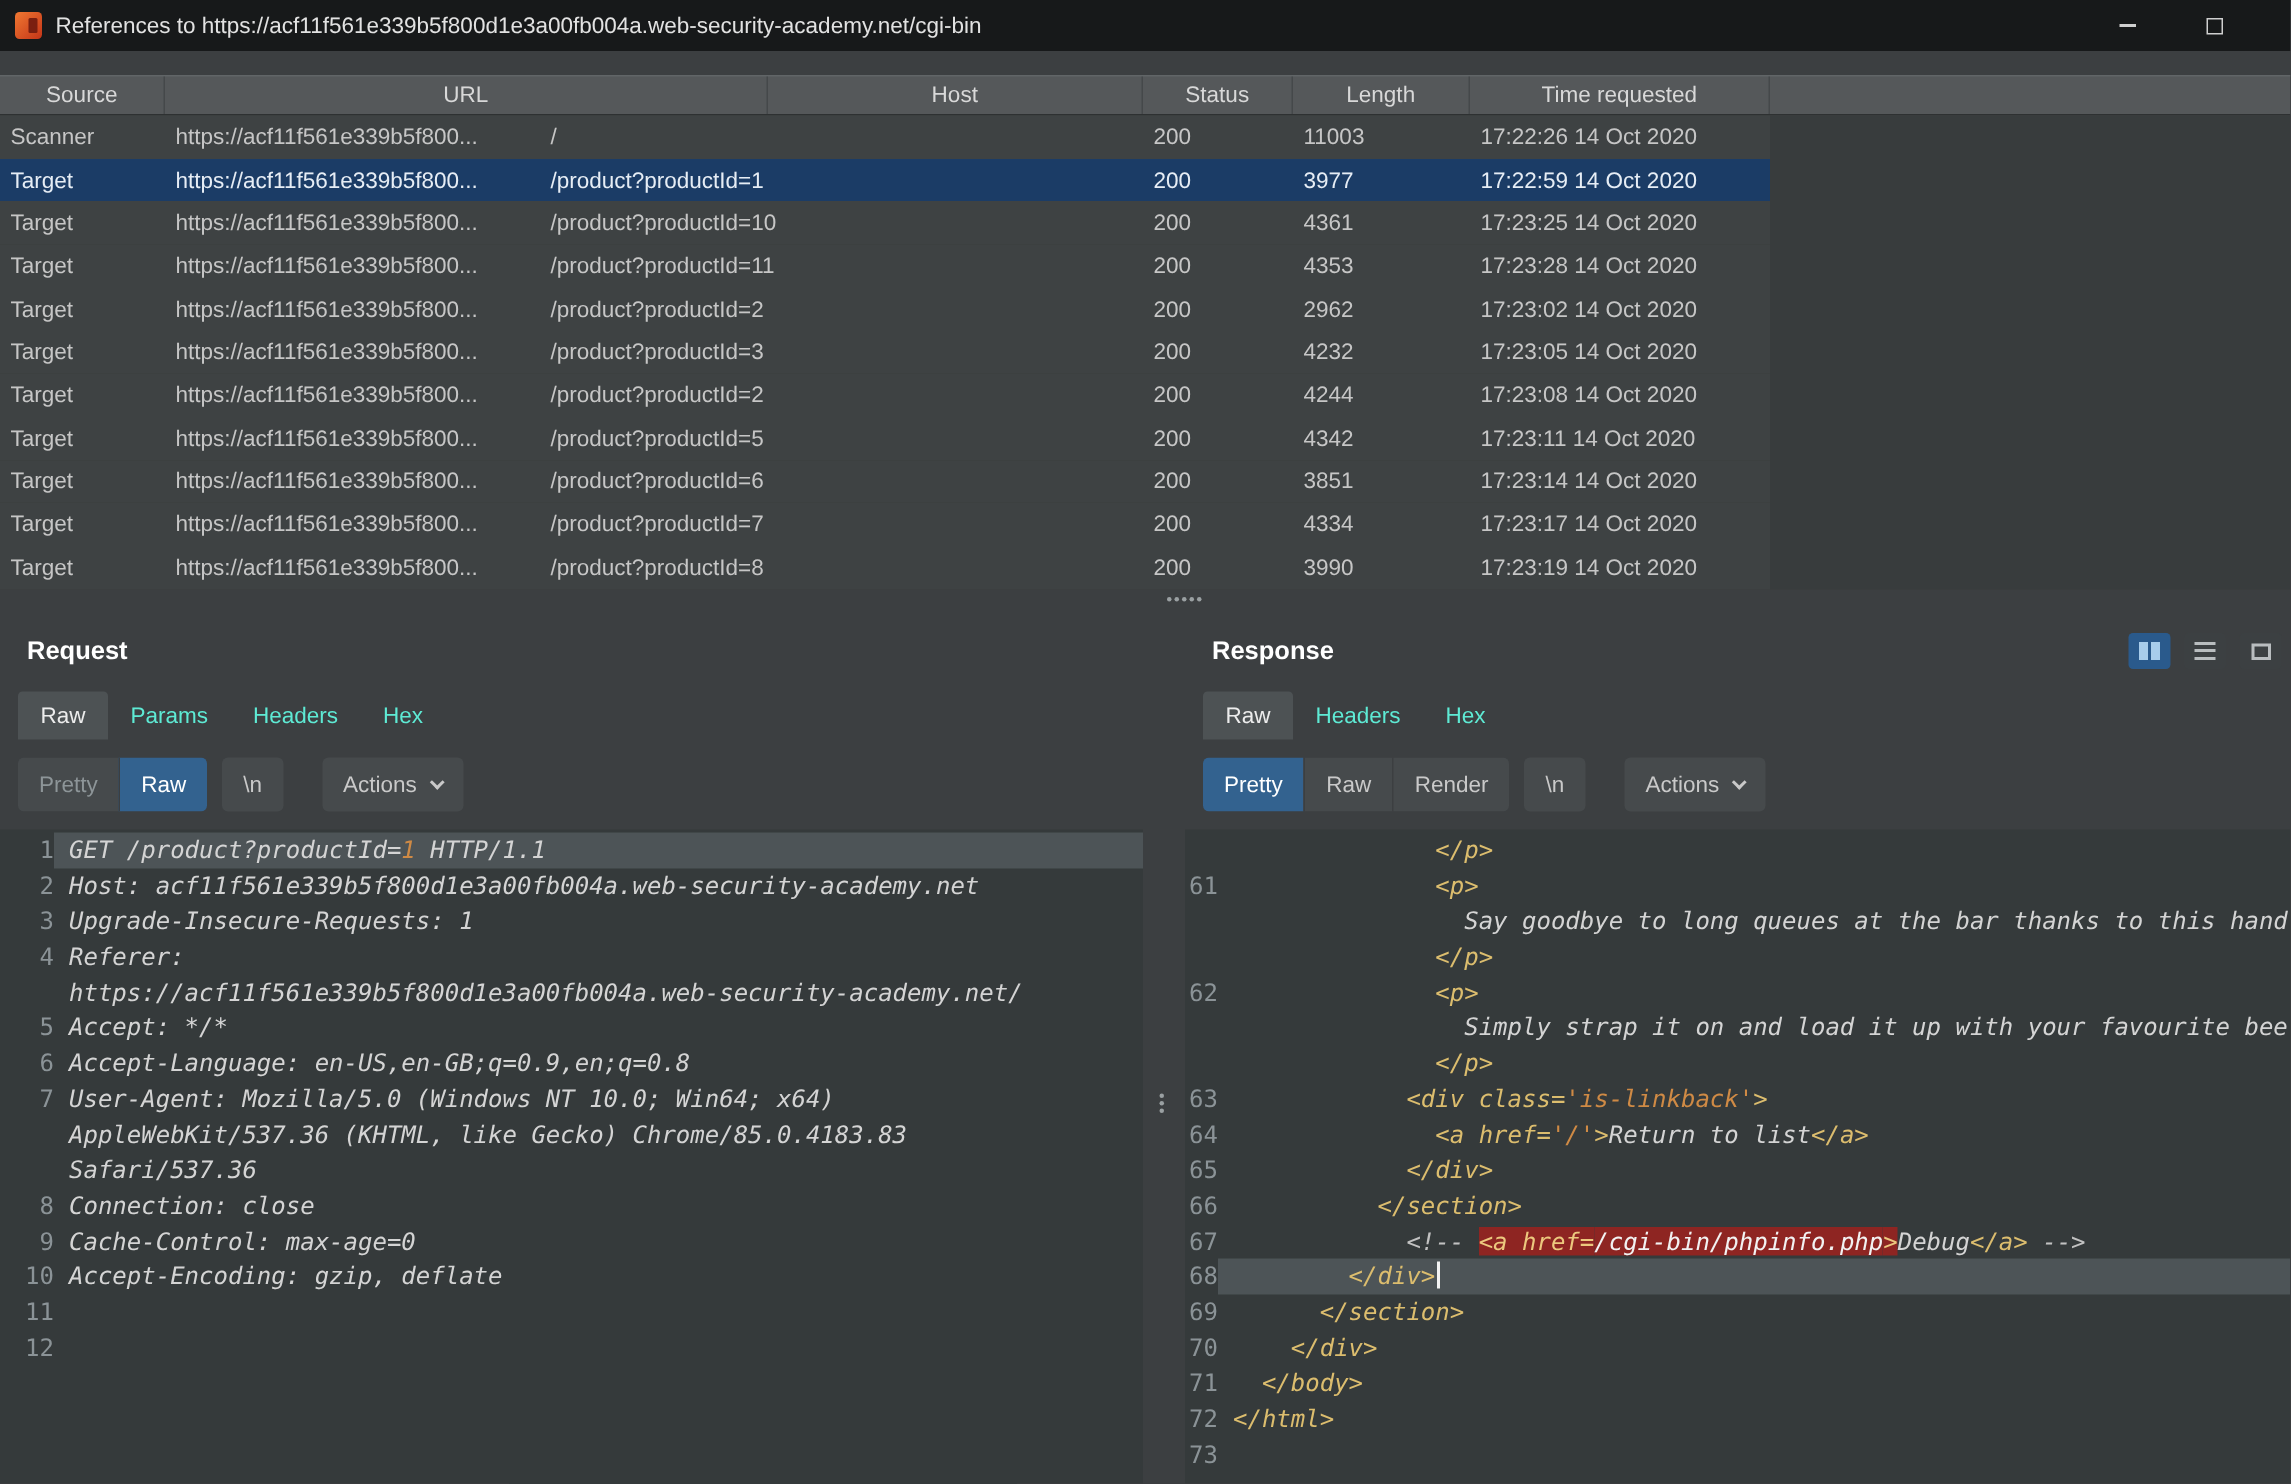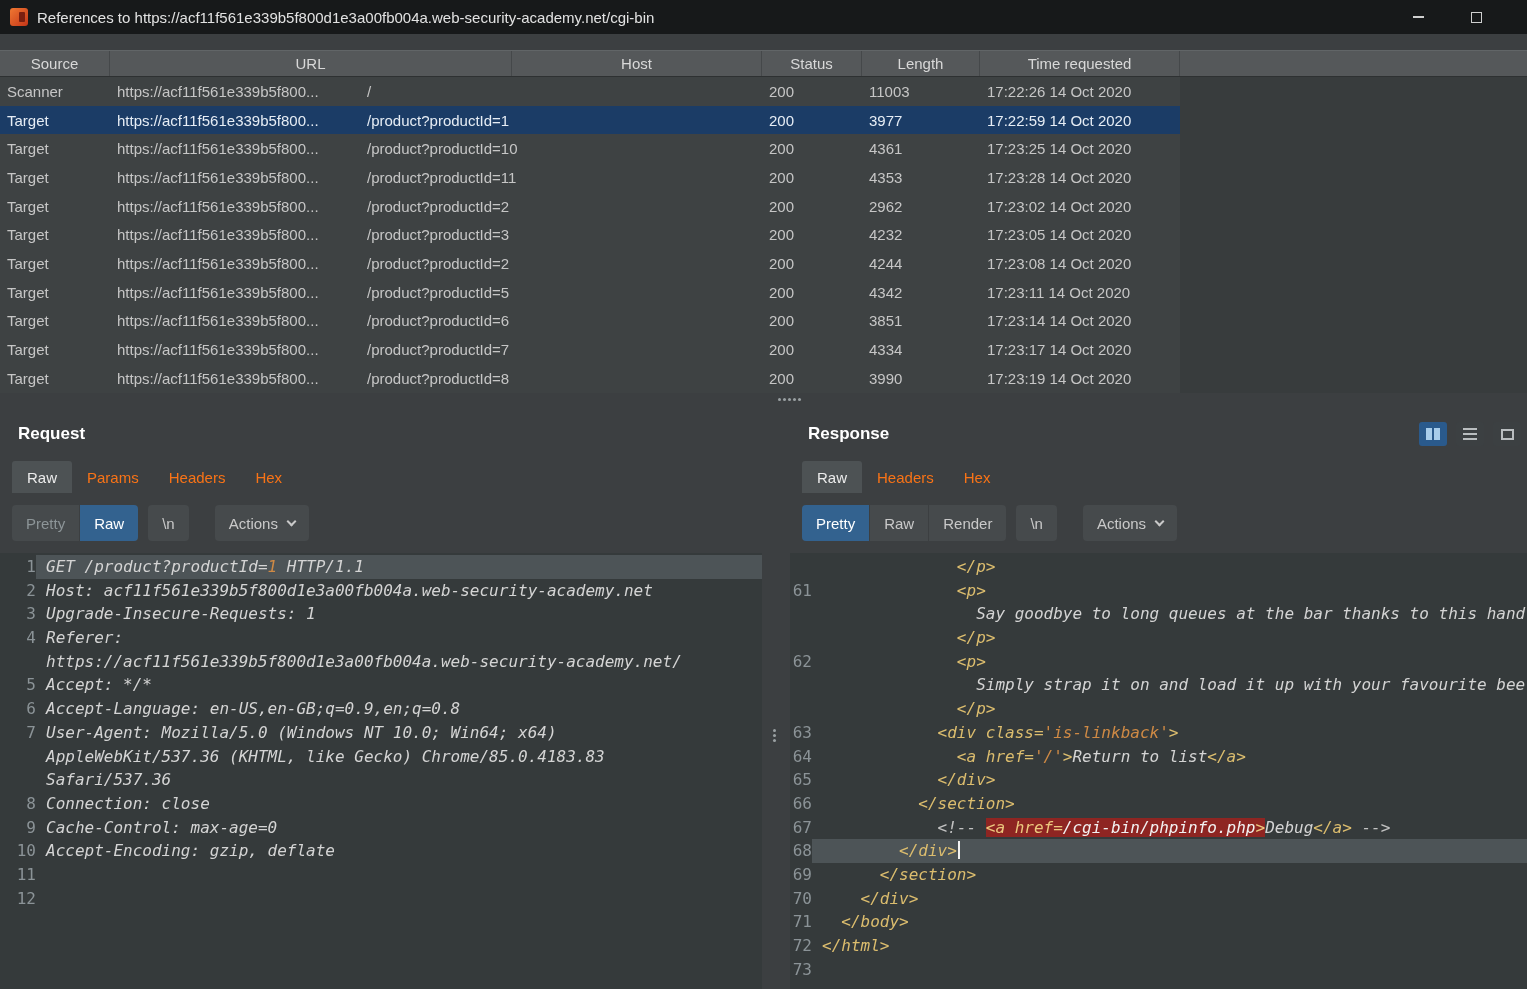--- a/index.html
+++ b/index.html
@@ -38,21 +38,21 @@
 
   
   .bottom{position:absolute;top:407px;bottom:0;left:0;right:0;display:flex;}
   .panel{display:flex;flex-direction:column;min-width:0;}
   .panel.req{width:762px;flex:none;}
   .panel.resp{flex:1;}
   .ptitle-row{height:54px;display:flex;align-items:center;padding:0 6px 0 18px;flex:none;}
   .ptitle{color:#ffffff;font-size:17px;font-weight:bold;}
 
   .tabs{display:flex;height:32px;margin-left:12px;flex:none;}
-  .tab{padding:0 15px;display:flex;align-items:center;color:#f97316;font-size:15px;cursor:pointer;}
+  .tab{padding:0 15px;display:flex;align-items:center;color:#5eead4;font-size:15px;cursor:pointer;}
   .tabsel{background:#4d5254;color:#ececec;border-radius:3px 3px 0 0;}
 
   .toolbar{height:36px;margin:12px 0 12px 12px;display:flex;align-items:center;flex:none;}
   .btngroup{display:flex;border-radius:4px;overflow:hidden;}
   .gbtn{background:#464a4c;color:#c9c9c9;font-size:15px;padding:0 14px;height:36px;display:flex;align-items:center;cursor:pointer;white-space:pre;}
   .btngroup .gbtn + .gbtn{border-left:1px solid #3c3f41;}
   .gactive{background:#33628f;color:#ffffff;}
   .gdim{color:#8d9598;}
   .solo{margin-left:10px;border-radius:4px;}
   .actions{margin-left:26px;}

